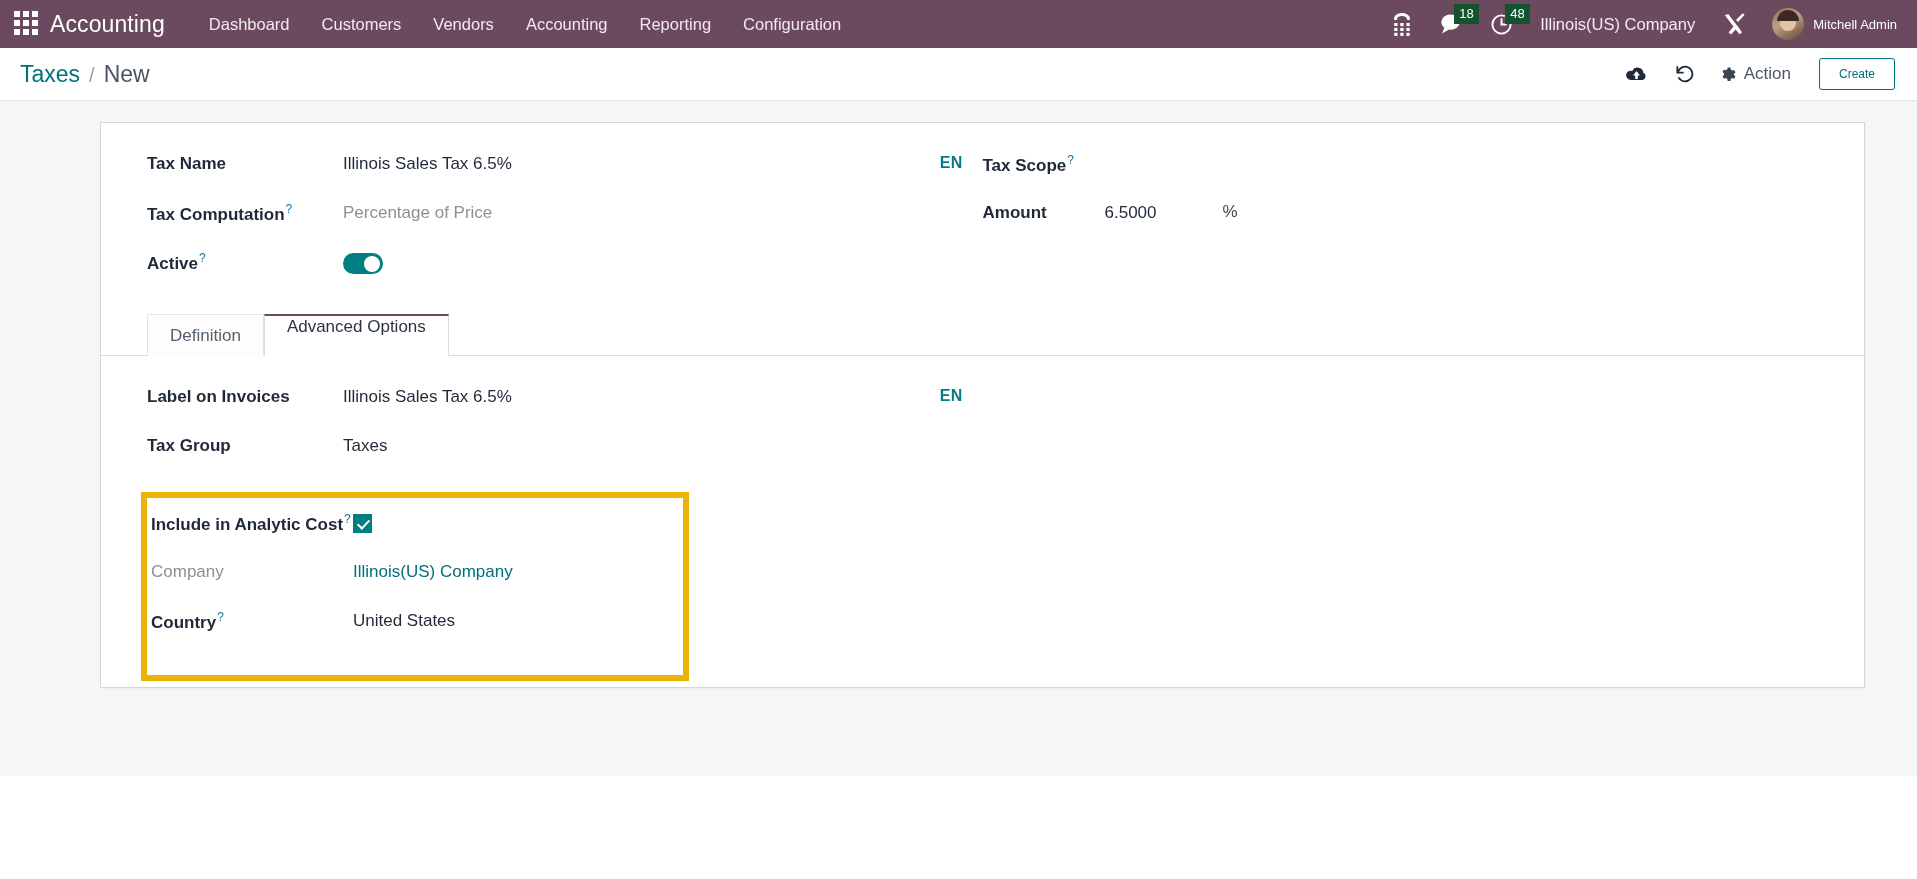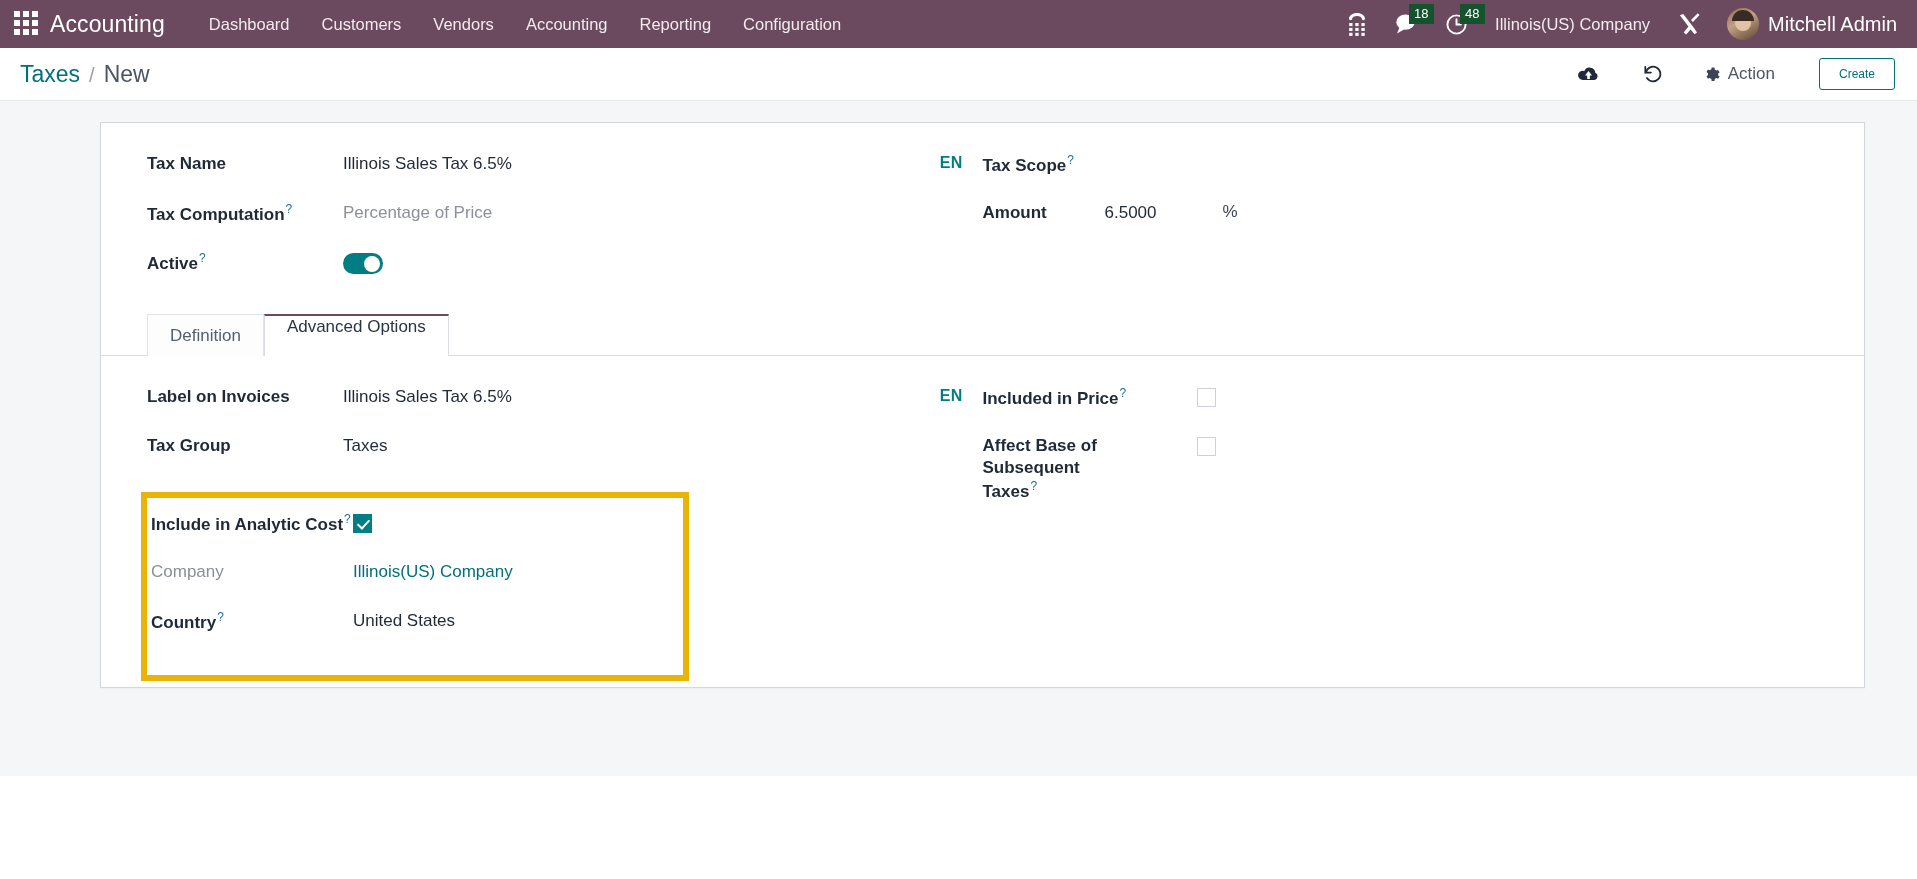--- a/index.html
+++ b/index.html
@@ -123,41 +123,41 @@
   }
   .avatar::before {
     content:"";
     position:absolute;
     width:22px;height:11px;
     border-radius: 11px 11px 0 0;
     background:#3a2b22;
     left:5px; top:2px;
     z-index:2;
   }
-  .user-name { font-size: 20px; white-space: nowrap; }
+  .user-name { font-size: 13px; white-space: nowrap; }
 
   
   .control-panel {
     height: 53px;
     background: #ffffff;
     border-bottom: 1px solid #e4e6ea;
     display: flex;
     align-items: center;
     padding: 0 22px 0 20px;
   }
   .breadcrumb { font-size: 23px; display: flex; align-items: baseline; gap: 9px; }
   .bc-link { color: #00707a; cursor: pointer; }
   .bc-sep { color: #9aa0a8; font-size: 20px; }
   .bc-current { color: #4b5563; }
 
   .cp-right {
     margin-left: auto;
     display: flex;
     align-items: center;
-    gap: 16px;
+    gap: 0;
   }
   .cp-icon-btn {
     display: flex; align-items: center; justify-content: center;
     width: 48px; height: 36px;
     cursor: pointer;
     color: #2b3442;
   }
   .cp-action {
     display: flex; align-items: center; gap: 8px;
     font-size: 17px;
@@ -525,35 +525,19 @@
 
             <div class="field">
               <div class="field-label lbl-w-left">
                 <span>Country</span><span class="help-q">?</span>
               </div>
               <div class="field-value">United States</div>
             </div>
           </div>
         </div>
 
-        <div class="col">
-
-          <div class="field">
-            <div class="field-label lbl-w-right-wide">
-              <span>Included in Price</span><span class="help-q">?</span>
-            </div>
-            <div class="cb"></div>
-          </div>
-
-          <div class="field">
-            <div class="field-label lbl-w-right-wide" style="max-width:150px">
-              <span>Affect Base of Subsequent Taxes</span><span class="help-q">?</span>
-            </div>
-            <div class="cb" style="margin-left:64px"></div>
-          </div>
-        </div>
       </div>
     </div>
 
   </div>
 </div>
 
 <div class="bottom-spacer"></div>
 
 </body></html>

